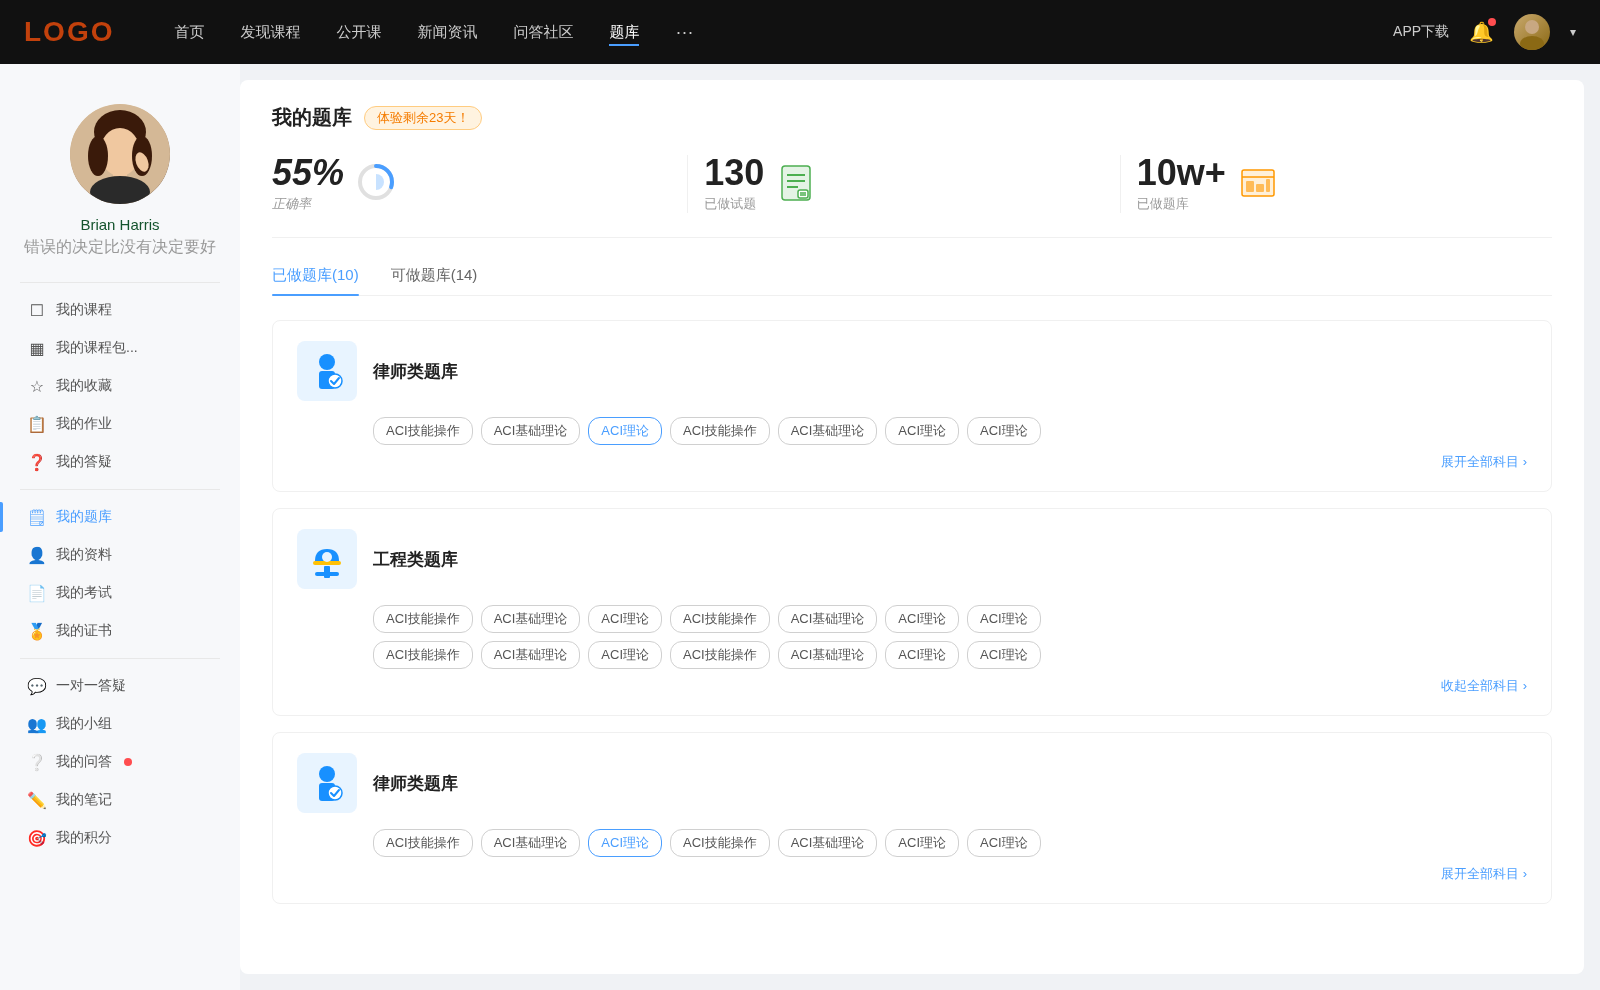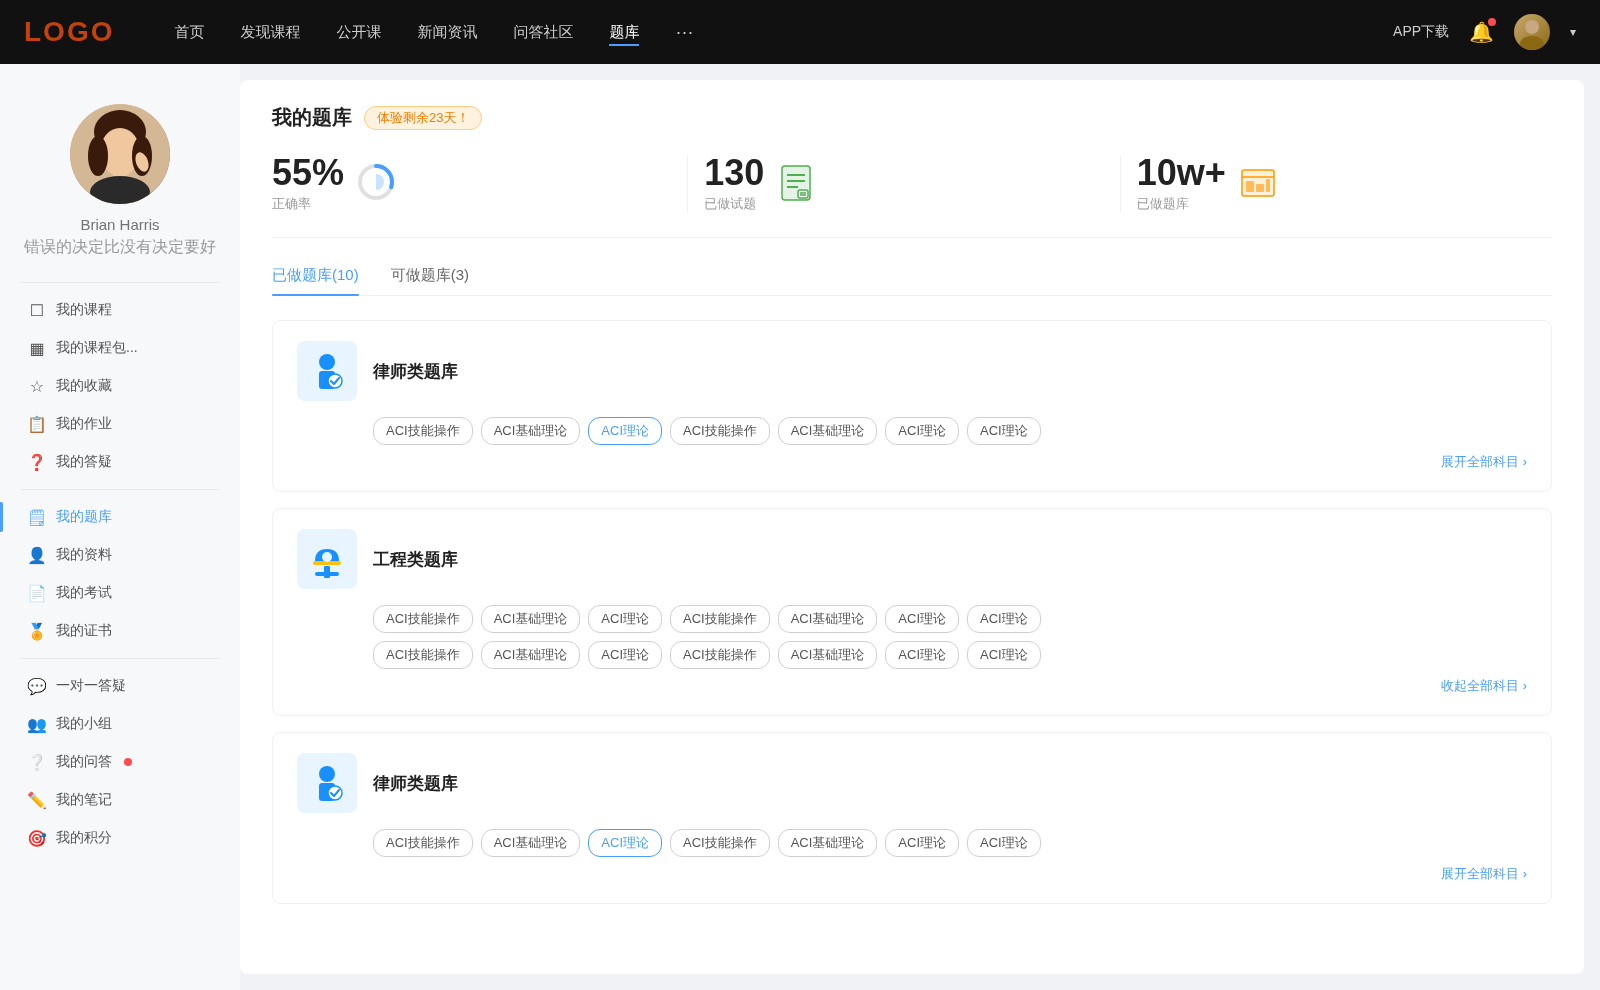--- a/index.html
+++ b/index.html
@@ -125,21 +125,21 @@
       height: 100%;
       background: linear-gradient(160deg, #e8d5b7 0%, #c8a882 40%, #5a4030 100%);
       display: flex;
       align-items: center;
       justify-content: center;
     }
     
     .sidebar-username {
       font-size: 15px;
       font-weight: 500;
-      color: #737373;
+      color: #14532d;
       margin-bottom: 4px;
     }
     .sidebar-motto {
       font-size: 16px;
       color: #999;
       text-align: center;
     }
     .sidebar-divider {
       border: none;
       border-top: 1px solid #e8e8e8;
@@ -230,21 +230,21 @@
       padding-bottom: 24px;
     }
     .stat-item {
       flex: 1;
       display: flex;
       align-items: center;
       gap: 12px;
       padding: 0 16px;
       border-right: 1px solid #f0f0f0;
     }
-    .stat-item:first-child { padding-left: 0; }
+    .stat-item:first-child { padding-left: 0; font-style: italic; }
     .stat-item:last-child { border-right: none; }
     .stat-value {
       font-size: 36px;
       font-weight: 700;
       color: #222;
       line-height: 1;
     }
     .stat-label {
       font-size: 13px;
       color: #999;
@@ -525,21 +525,21 @@
             <rect x="28" y="17" width="4" height="13" rx="1" fill="#ff9800" opacity="0.6"></rect>
           </svg>
         </div>
       </div>
 
 
     </div>
 
     <div class="tabs">
       <div class="tab active">已做题库(10)</div>
-      <div class="tab">可做题库(3)</div>
+      <div class="tab">可做题库(14)</div>
     </div>
 
     <div class="bank-card">
       <div class="bank-card-header">
         <div class="bank-icon-wrap">
           <svg width="44" height="44" viewBox="0 0 44 44">
             <circle cx="22" cy="13" r="8" fill="#1890ff"></circle>
             <rect x="14" y="22" width="16" height="18" rx="3" fill="#1890ff"></rect>
             <circle cx="30" cy="32" r="7" fill="white" stroke="#1890ff" stroke-width="1.5"></circle>
             <polyline points="26,32 29,35 34,29" fill="none" stroke="#1890ff" stroke-width="2" stroke-linecap="round" stroke-linejoin="round"></polyline>

